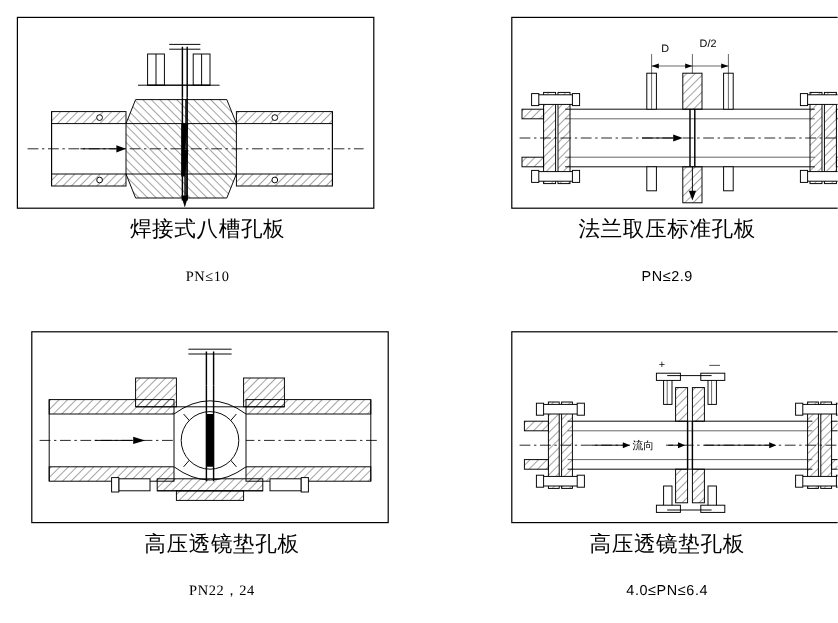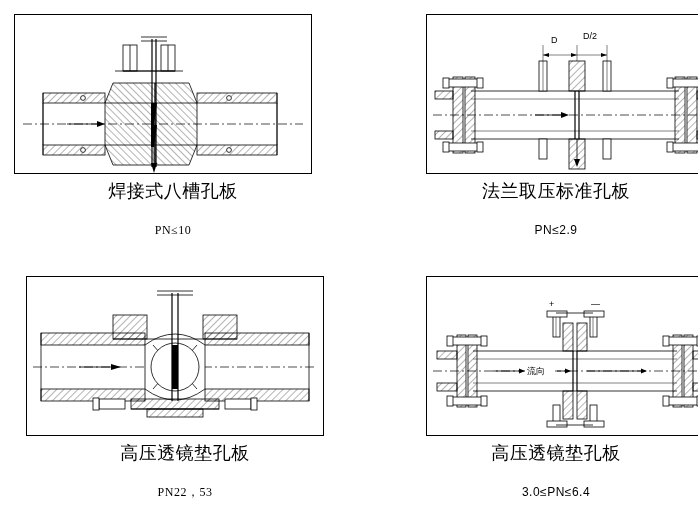--- a/index.html
+++ b/index.html
@@ -247,21 +247,21 @@
         <rect class="wht" x="66" y="121" width="6" height="12"></rect>
         <rect class="wht" x="224" y="121" width="6" height="12"></rect>
         <line class="ln" x1="104" y1="132" x2="192" y2="132"></line>
         <rect class="hatch-fill" x="120" y="132" width="56" height="8"></rect>
 
         <line class="ln" x1="52" y1="90" x2="84" y2="90"></line>
         <polygon class="solidblk" points="84,87 94,90 84,93"></polygon>
       </svg>
     </div>
     <div class="caption">高压透镜垫孔板</div>
-    <div class="subcaption">PN22，53</div>
+    <div class="subcaption">PN22，24</div>
   </div>
 
   <div class="cell cell-br">
     <div class="figbox">
       <svg width="296" height="158" viewBox="0 0 296 158">
 
         <line class="dash" x1="6" y1="94" x2="290" y2="94"></line>
 
         <line class="ln" x1="46" y1="74" x2="250" y2="74"></line>
         <line class="ln" x1="46" y1="114" x2="250" y2="114"></line>
@@ -320,16 +320,16 @@
         <line class="ln" x1="130" y1="94" x2="138" y2="94"></line>
         <polygon class="solidblk" points="138,91.5 144,94 138,96.5"></polygon>
         <line class="ln" x1="160" y1="94" x2="214" y2="94"></line>
         <polygon class="solidblk" points="214,91.5 220,94 214,96.5"></polygon>
 
         <line class="ln" x1="129" y1="36" x2="166" y2="36"></line>
         <line class="ln" x1="129" y1="148" x2="166" y2="148"></line>
       </svg>
     </div>
     <div class="caption">高压透镜垫孔板</div>
-    <div class="subcaption">3.0≤PN≤6.4</div>
+    <div class="subcaption">4.0≤PN≤6.4</div>
   </div>
 
 </div>
 
 </body></html>

